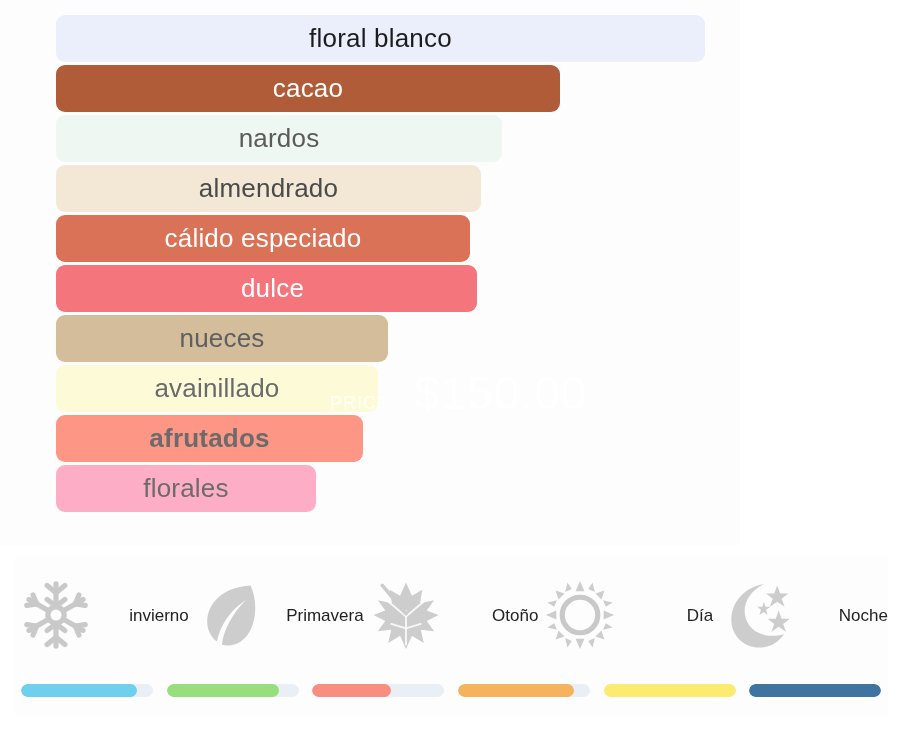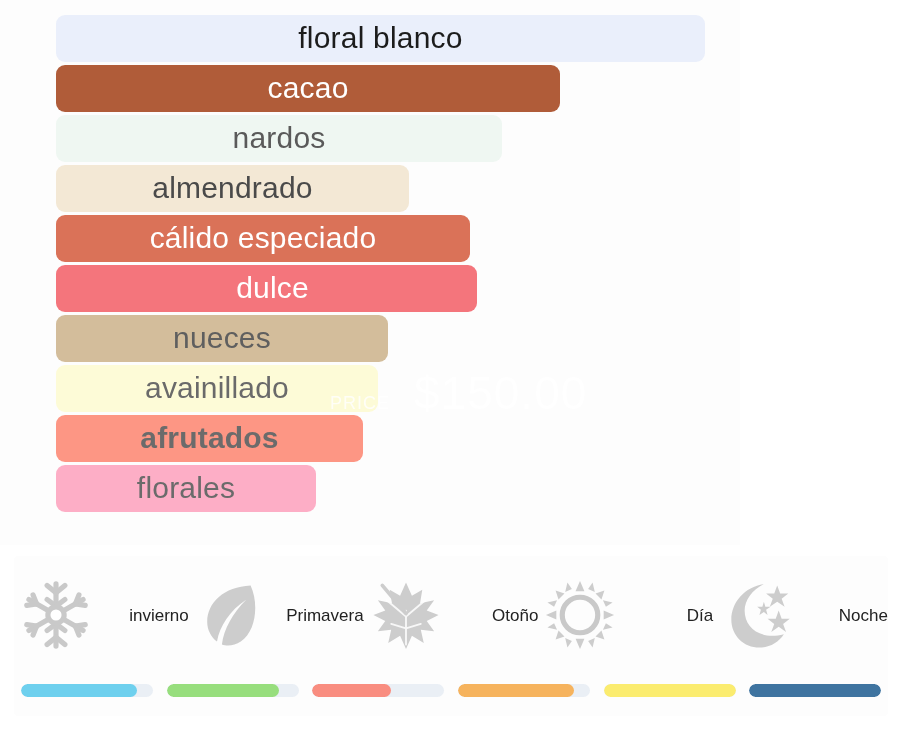--- a/index.html
+++ b/index.html
@@ -23,21 +23,21 @@
     position:relative;
     height:47px;
     margin-bottom:3px;
   }
   .bar{
     position:absolute;left:0;top:0;height:47px;
     border-radius:9px;
     display:flex;align-items:center;justify-content:center;
   }
   .bar-label{
-    font-size:30px;
+    font-size:26px;
     line-height:1;
     white-space:nowrap;
     letter-spacing:0.2px;
     padding-bottom:2px;
   }
 
   
   #watermark{
     position:absolute;left:330px;top:366px;
     display:flex;align-items:baseline;gap:24px;
@@ -116,21 +116,21 @@
       </div>
     </div>
 
     <div class="bar-row">
       <div class="bar" style="width:446px;background:#eff7f2;">
         <span class="bar-label" style="color:#5a5a5a;">nardos</span>
       </div>
     </div>
 
     <div class="bar-row">
-      <div class="bar" style="width:353px;background:#f3e8d5;">
+      <div class="bar" style="width:425px;background:#f3e8d5;">
         <span class="bar-label" style="color:#4a4a4a;">almendrado</span>
       </div>
     </div>
 
     <div class="bar-row">
       <div class="bar" style="width:414px;background:#da7258;">
         <span class="bar-label" style="color:#ffffff;">cálido especiado</span>
       </div>
     </div>
 

